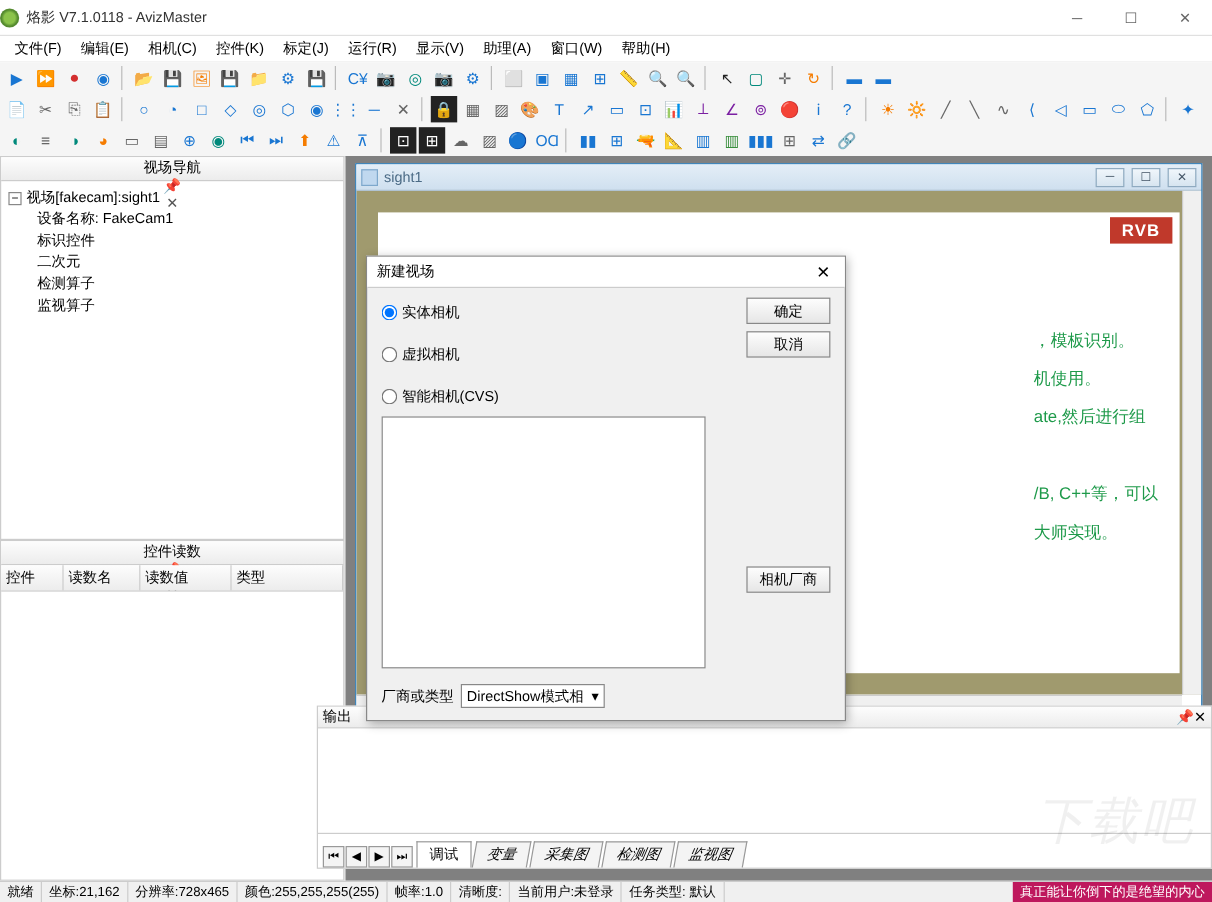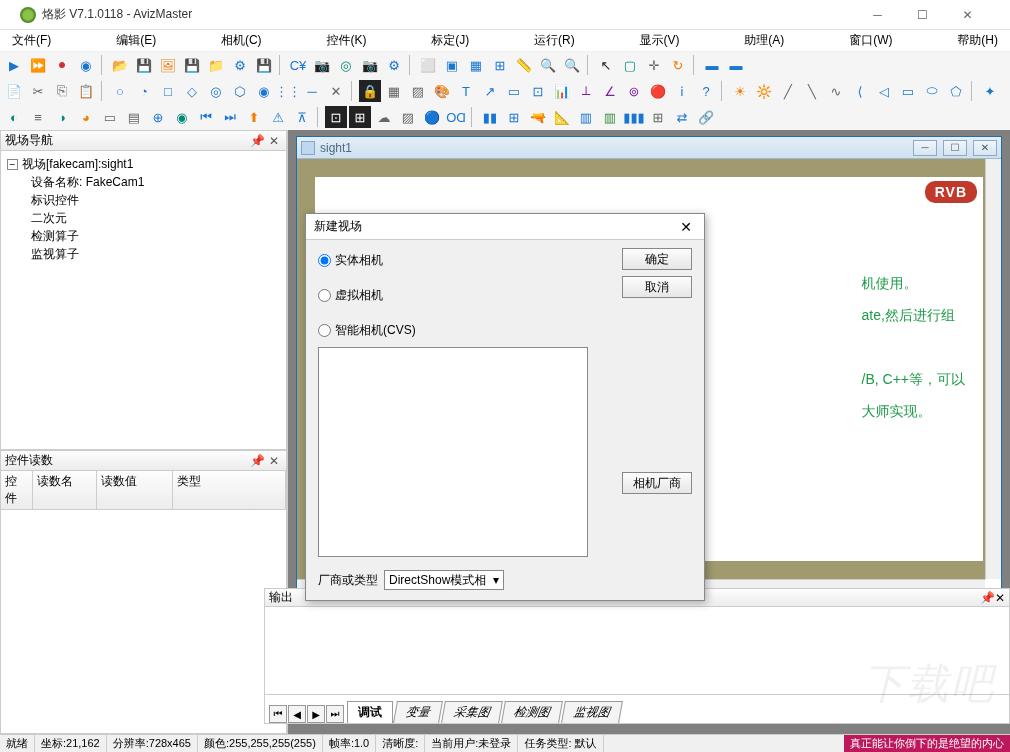--- a/index.html
+++ b/index.html
@@ -1,40 +1,40 @@
 <!DOCTYPE html>
 <html><head>
 <meta charset="utf-8">
 <style>
 * { box-sizing: border-box; margin: 0; padding: 0; }
 body { font-family: "Microsoft YaHei", "SimSun", Arial, sans-serif; font-size: 12px; background: #fff; width: 1010px; height: 752px; overflow: hidden; position: relative; }
 
 
-.titlebar { height: 30px; background: #fff; border-bottom: 1px solid #e0e0e0; display: flex; align-items: center; padding: 0 20px; }
+.titlebar { height: 30px; background: #fff; border-bottom: 1px solid #e0e0e0; display: flex; align-items: center; padding: 0 0; }
 .titlebar .app-icon { width: 16px; height: 16px; margin-right: 6px; background: radial-gradient(circle, #8bc34a 40%, #558b2f 60%); border-radius: 50%; }
 .titlebar .title-text { flex: 1; color: #333; }
 .winbtn { width: 45px; height: 30px; display: flex; align-items: center; justify-content: center; color: #666; }
 
 
-.menubar { height: 22px; background: #fff; display: flex; align-items: center; padding: 0 4px; border-bottom: 1px solid #f0f0f0; justify-content: space-between; }
+.menubar { height: 22px; background: #fff; display: flex; align-items: center; padding: 0 4px; border-bottom: 1px solid #f0f0f0; }
 .menubar .menu-item { padding: 2px 8px; cursor: default; }
 
 
 .toolbars { background: #f5f5f5; border-bottom: 1px solid #ccc; }
 .toolbar-row { display: flex; align-items: center; height: 26px; padding: 1px 2px; gap: 0; flex-wrap: nowrap; }
 .tbtn { width: 22px; height: 22px; display: inline-flex; align-items: center; justify-content: center; margin: 0 1px; border: 1px solid transparent; cursor: pointer; font-size: 13px; }
 .tsep { width: 4px; height: 20px; border-left: 1px solid #bbb; margin: 0 3px; }
 
 
 .main-area { position: absolute; top: 130px; left: 0; right: 0; bottom: 18px; display: flex; }
 
 
 .left-col { width: 288px; display: flex; flex-direction: column; border-right: 1px solid #ccc; }
 .panel { border: 1px solid #ccc; display: flex; flex-direction: column; background: #fff; }
-.panel-header { height: 20px; background: linear-gradient(#fdfdfd, #ececec); border-bottom: 1px solid #ccc; display: flex; align-items: center; padding: 0 4px; font-size: 12px; }
+.panel-header { height: 20px; background: linear-gradient(#fdfdfd, #ececec); border-bottom: 1px solid #ccc; display: flex; align-items: center; padding: 0 4px; font-size: 12px; flex-direction: column; }
 .panel-header .title { flex: 1; }
 .panel-header .pin, .panel-header .x { width: 16px; text-align: center; color: #555; cursor: pointer; }
 .tree { padding: 4px 6px; line-height: 18px; }
 .tree-row { white-space: nowrap; }
 .tree-row.child { padding-left: 24px; }
 .tree-toggle { display: inline-block; width: 11px; height: 11px; border: 1px solid #888; text-align: center; line-height: 9px; font-size: 10px; margin-right: 4px; background: #fff; }
 
 .table-head { display: flex; background: linear-gradient(#fdfdfd, #ececec); border-bottom: 1px solid #ccc; }
 .table-head > div { border-right: 1px solid #ccc; padding: 2px 4px; }
 
@@ -42,21 +42,21 @@
 .workspace { flex: 1; background: #808080; position: relative; }
 .mdi-child { position: absolute; left: 8px; top: 6px; right: 8px; height: 460px; background: #fff; border: 1px solid #1a6fb0; }
 .mdi-title { height: 22px; background: linear-gradient(#e4eef7, #cfe0ef); display: flex; align-items: center; padding: 0 4px; border-bottom: 1px solid #9fb9d0; }
 .mdi-title .doc-icon { width: 14px; height: 14px; background: #c0d8ef; border: 1px solid #7ea8cc; margin-right: 5px; }
 .mdi-title .name { flex: 1; color: #4a6a85; }
 .mdi-btns { display: flex; gap: 6px; }
 .mdi-btn { width: 24px; height: 16px; border: 1px solid #8faac0; background: linear-gradient(#f0f6fb,#d7e5f0); display: flex; align-items: center; justify-content: center; font-size: 10px; color: #456; }
 .mdi-content { position: absolute; top: 22px; left: 0; right: 0; bottom: 16px; overflow: hidden; }
 .doc-inner { position: absolute; inset: 0; background: #a09a6e; padding: 18px; }
 .doc-paper { background: #fff; height: 100%; padding: 20px; position: relative; }
-.rvb-badge { position: absolute; right: 6px; top: 4px; background: #c0392b; color: #fff; font-weight: bold; padding: 3px 10px; font-size: 14px; letter-spacing: 1px; border-radius: 10px; }
+.rvb-badge { position: absolute; right: 6px; top: 4px; background: #c0392b; color: #fff; font-weight: bold; padding: 3px 10px; font-size: 14px; letter-spacing: 1px; }
 .green-text { color: #1e9a4a; font-size: 14px; line-height: 32px; }
 .mdi-scroll { position: absolute; bottom: 0; left: 0; right: 16px; height: 16px; background: #f0f0f0; border-top: 1px solid #ccc; }
 .mdi-scroll-v { position: absolute; top: 22px; right: 0; bottom: 16px; width: 16px; background: #f0f0f0; border-left: 1px solid #ccc; }
 
 
 .dialog { position: absolute; left: 305px; top: 213px; width: 400px; height: 388px; background: #f0f0f0; border: 1px solid #888; box-shadow: 2px 2px 8px rgba(0,0,0,.3); z-index: 100; }
 .dlg-title { height: 26px; background: #fff; border-bottom: 1px solid #ccc; display: flex; align-items: center; padding: 0 8px; }
 .dlg-title .t { flex: 1; }
 .dlg-close { width: 20px; text-align: center; font-size: 14px; cursor: pointer; }
 .dlg-body { padding: 12px; position: relative; height: calc(100% - 26px); }
@@ -69,21 +69,21 @@
 .dlg-select { border: 1px solid #888; background: #fff; height: 20px; width: 120px; display: flex; align-items: center; padding: 0 4px; justify-content: space-between; }
 
 
 .output-panel { position: absolute; left: 264px; right: 0; bottom: 28px; height: 136px; border: 1px solid #ccc; background: #fff; }
 .output-header { height: 18px; background: linear-gradient(#fdfdfd,#ececec); border-bottom: 1px solid #ccc; display: flex; align-items: center; padding: 0 4px; }
 .output-header .title { flex: 1; }
 .output-body { height: 88px; border-bottom: 1px solid #ccc; overflow: auto; }
 .output-tabs { height: 28px; display: flex; align-items: flex-end; padding-left: 4px; }
 .nav-btn { width: 18px; height: 18px; border: 1px solid #999; background: #f4f4f4; display: inline-flex; align-items: center; justify-content: center; font-size: 10px; margin-right: 1px; }
 .out-tab { border: 1px solid #999; border-bottom: none; padding: 2px 10px; background: #f4f4f4; margin-left: 2px; font-style: italic; transform: skewX(-10deg); }
-.out-tab.active { background: #fff; font-weight: bold; font-style: normal; transform: none; }
+.out-tab.active { background: #fff; font-weight: normal; font-style: normal; transform: none; }
 
 
 .statusbar { position: absolute; bottom: 0; left: 0; right: 0; height: 18px; background: #f0f0f0; border-top: 1px solid #ccc; display: flex; align-items: center; font-size: 11px; }
 .statusbar > div { border-right: 1px solid #ccc; padding: 0 6px; height: 100%; display: flex; align-items: center; }
 .status-pink { background: #be185d; color: #fff; margin-left: auto; border: none !important; }
 
 
 .watermark { position: absolute; right: 15px; bottom: 40px; font-size: 42px; font-weight: normal; color: rgba(0,0,0,.06); font-style: italic; pointer-events: none; letter-spacing: 2px; }
 
 
@@ -249,21 +249,21 @@
         <div class="tree-row child">监视算子</div>
       </div>
     </div>
     <div class="panel" style="flex:1">
       <div class="panel-header">
         <span class="title">控件读数</span>
         <span class="pin">📌</span>
         <span class="x">✕</span>
       </div>
       <div class="table-head">
-        <div style="width:32px">控件</div>
+        <div style="width:52px">控件</div>
         <div style="width:64px">读数名</div>
         <div style="width:76px">读数值</div>
         <div style="flex:1">类型</div>
       </div>
     </div>
   </div>
 
   <div class="workspace">
     <div class="mdi-child">
       <div class="mdi-title">
@@ -273,20 +273,21 @@
           <div class="mdi-btn">─</div>
           <div class="mdi-btn">☐</div>
           <div class="mdi-btn">✕</div>
         </div>
       </div>
       <div class="mdi-content">
         <div class="doc-inner">
           <div class="doc-paper">
             <div class="rvb-badge">RVB</div>
             <div style="position:absolute;right:18px;top:90px;text-align:left">
+              <div class="green-text">，模板识别。</div>
               <div class="green-text">机使用。</div>
               <div class="green-text">ate,然后进行组</div>
               <div class="green-text" style="margin-top:32px">/B, C++等，可以</div>
               <div class="green-text">大师实现。</div>
             </div>
           </div>
         </div>
       </div>
       <div class="mdi-scroll-v"></div>
       <div class="mdi-scroll"></div>

